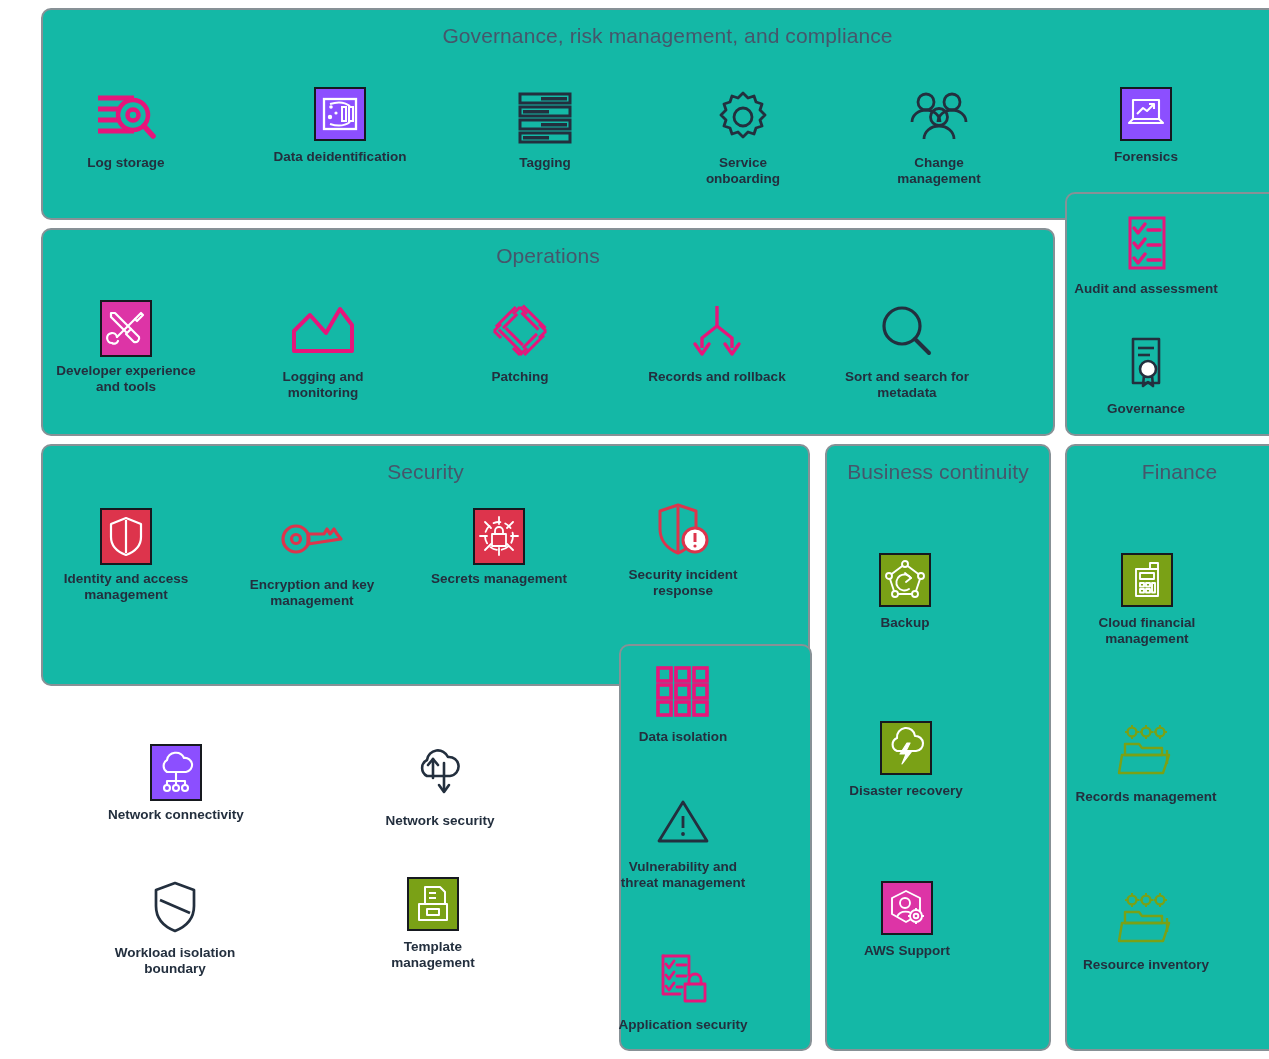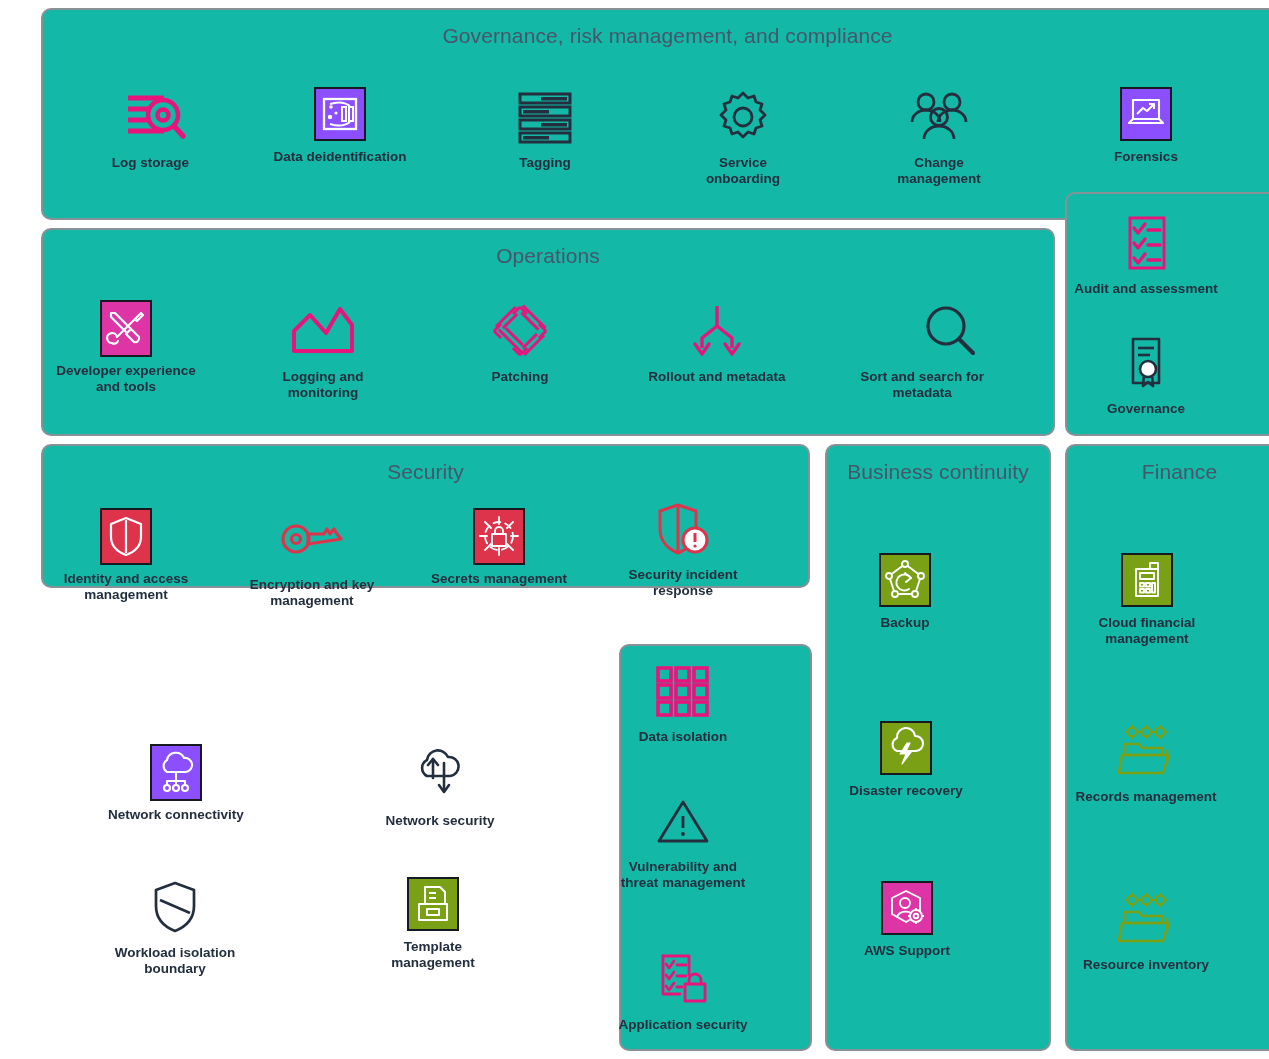--- a/index.html
+++ b/index.html
@@ -64,21 +64,21 @@
 </style>
 </head>
 <body>
 
 <div id="canvas">
 
   <div class="box" style="left:8px; top:8px; width:1253px; height:212px;">
     <div class="box-title">Governance, risk management, and compliance</div>
   </div>
 
-  <div class="item" style="left:63px; top:86px; width:126px;align-items:flex-end;">
+  <div class="item" style="left:63px; top:86px; width:126px;">
     <div class="item-icon">
       <svg width="62" height="52" viewBox="0 0 62 52">
         <g stroke="#e7157b" stroke-width="5" fill="none" stroke-linecap="butt">
           <line x1="3" y1="7" x2="39" y2="7"></line>
           <line x1="3" y1="18" x2="26" y2="18"></line>
           <line x1="3" y1="29" x2="26" y2="29"></line>
           <line x1="3" y1="40" x2="39" y2="40"></line>
         </g>
         <g stroke="#e7157b" fill="none">
           <circle cx="38" cy="24" r="15" stroke-width="4.5"></circle>
@@ -223,24 +223,24 @@
       <svg width="58" height="54" viewBox="0 0 58 54">
         <g fill="none" stroke="#e7157b" stroke-width="3.4" stroke-linejoin="round">
           <line x1="29" y1="2" x2="29" y2="22"></line>
           <path d="M29 22 L14 34 L14 44"></path>
           <path d="M29 22 L44 34 L44 44"></path>
           <path d="M7 40 L14 50 L21 40" stroke-linecap="round"></path>
           <path d="M37 40 L44 50 L51 40" stroke-linecap="round"></path>
         </g>
       </svg>
     </div>
-    <div class="item-label">Rollout and metadata</div>
-  </div>
-
-  <div class="item" style="left:830px; top:300px; width:154px;align-items:flex-end;">
+    <div class="item-label">Records and rollback</div>
+  </div>
+
+  <div class="item" style="left:830px; top:300px; width:154px;">
     <div class="item-icon">
       <svg width="56" height="54" viewBox="0 0 56 54">
         <g fill="none" stroke="#232f3e" stroke-width="3.2">
           <circle cx="23" cy="22" r="18"></circle>
           <line x1="36" y1="35" x2="50" y2="49" stroke-width="4" stroke-linecap="round"></line>
         </g>
       </svg>
     </div>
     <div class="item-label">Sort and search for
 metadata</div>
@@ -289,21 +289,21 @@
           <line x1="16" y1="12" x2="32" y2="12"></line>
           <line x1="16" y1="19" x2="28" y2="19"></line>
           <circle cx="26" cy="33" r="8" fill="#ffffff"></circle>
           <path d="M22 39 L21 50 L26 46 L31 50 L30 39"></path>
         </g>
       </svg>
     </div>
     <div class="item-label">Governance</div>
   </div>
 
-  <div class="box" style="left:8px; top:444px; width:769px; height:144px;">
+  <div class="box" style="left:8px; top:444px; width:769px; height:242px;">
     <div class="box-title">Security</div>
   </div>
 
   <div class="item" style="left:44px; top:508px; width:164px;">
     <div class="item-icon tile">
       <div class="tilebox" style="width:56px;height:57px;background:#dd344c;">
         <svg width="36" height="42" viewBox="0 0 36 42">
           <g fill="none" stroke="#ffffff" stroke-width="2.2" stroke-linejoin="round">
             <path d="M18 3 L33 9 L33 22 C33 31 26 37 18 40 C10 37 3 31 3 22 L3 9 Z"></path>
             <line x1="18" y1="5" x2="18" y2="38"></line>

